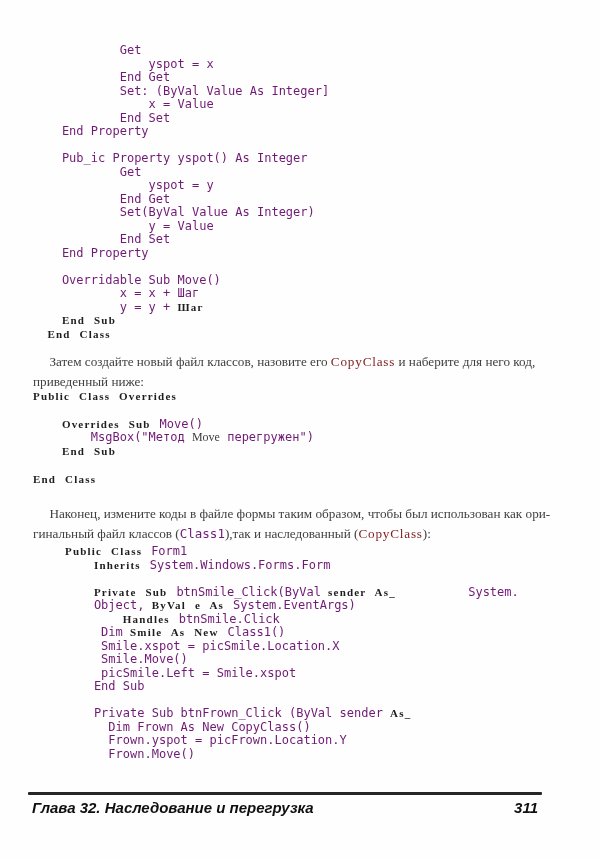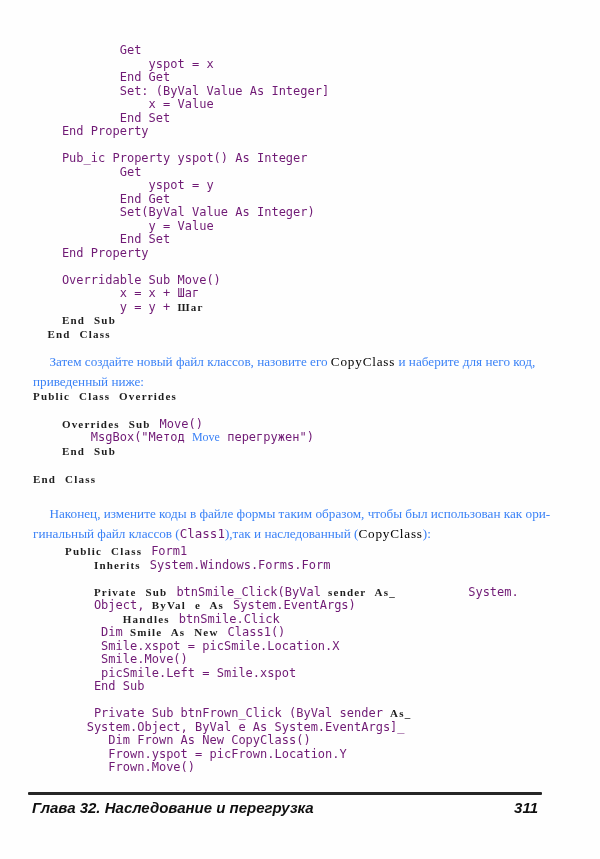--- a/index.html
+++ b/index.html
@@ -11,22 +11,22 @@
   .codeblock{position:absolute;font-size:12px;}
   #code1{left:33px;top:44px;line-height:13.5px;}
   #code2{left:33px;top:390px;line-height:13.8px;}
   #code3{left:33px;top:545px;line-height:13.5px;margin-left:32px;}
   .para{position:absolute;left:33px;width:550px;font-size:13.2px;line-height:19.5px;color:#2e2e2e;}
   #para1{top:352px;}
   #para2{top:504px;}
   .line{white-space:pre;}
   .m{font-family:"DejaVu Sans Mono","Liberation Mono",monospace;color:#701a75;}
   .b{font-family:"Liberation Serif",serif;font-weight:700;letter-spacing:1.2px;word-spacing:5px;color:#1d1d1d;font-size:11px;}
-  .s{font-family:"Liberation Serif",serif;color:#3b82f6;}
-  .sl{font-family:"Liberation Serif",serif;letter-spacing:0.8px;color:#000000;}
+  .s{font-family:"Liberation Serif",serif;color:#404040;}
+  .sl{font-family:"Liberation Serif",serif;letter-spacing:0.8px;color:#7f1d1d;}
   .para .m{font-size:12.5px;text-align:right;}
   .footer-rule{position:absolute;left:28px;top:792px;width:514px;height:3px;background:#262626;border-radius:1px;}
   .footer{
     position:absolute;left:28px;top:799px;width:514px;
     display:flex;justify-content:space-between;align-items:baseline;
     font-family:"Liberation Sans",sans-serif;font-weight:700;font-style:italic;
     font-size:15px;color:#0f0f0f;
   }
   .footer .chapter{padding-left:4px;}
   .footer .num{padding-right:4px;}
@@ -88,21 +88,20 @@
       <div class="line"><span class="m">    </span><span class="b">Private Sub </span><span class="m">btnSmile_Click(ByVal </span><span class="b">sender As_</span><span class="m">          System.</span></div>
       <div class="line"><span class="m">    Object, </span><span class="b">ByVal e As </span><span class="m">System.EventArgs)</span></div>
       <div class="line"><span class="m">        </span><span class="b">Handles </span><span class="m">btnSmile.Click</span></div>
       <div class="line"><span class="m">     Dim </span><span class="b">Smile As New </span><span class="m">Class1()</span></div>
       <div class="line"><span class="m">     Smile.xspot = picSmile.Location.X</span></div>
       <div class="line"><span class="m">     Smile.Move()</span></div>
       <div class="line"><span class="m">     picSmile.Left = Smile.xspot</span></div>
       <div class="line"><span class="m">    End Sub</span></div>
       <div class="line">&nbsp;</div>
       <div class="line"><span class="m">    Private Sub btnFrown_Click (ByVal sender </span><span class="b">As_</span></div>
-      <div class="line"><span class="m">   System.Object, ByVal e As System.EventArgs]_</span></div>
       <div class="line"><span class="m">      Dim Frown As New CopyClass()</span></div>
       <div class="line"><span class="m">      Frown.yspot = picFrown.Location.Y</span></div>
       <div class="line"><span class="m">      Frown.Move()</span></div>
     </div>
 
   <div class="footer-rule"></div>
 
   <div class="footer">
     <span class="chapter">Глава 32. Наследование и перегрузка</span>
     <span class="num">311</span>

